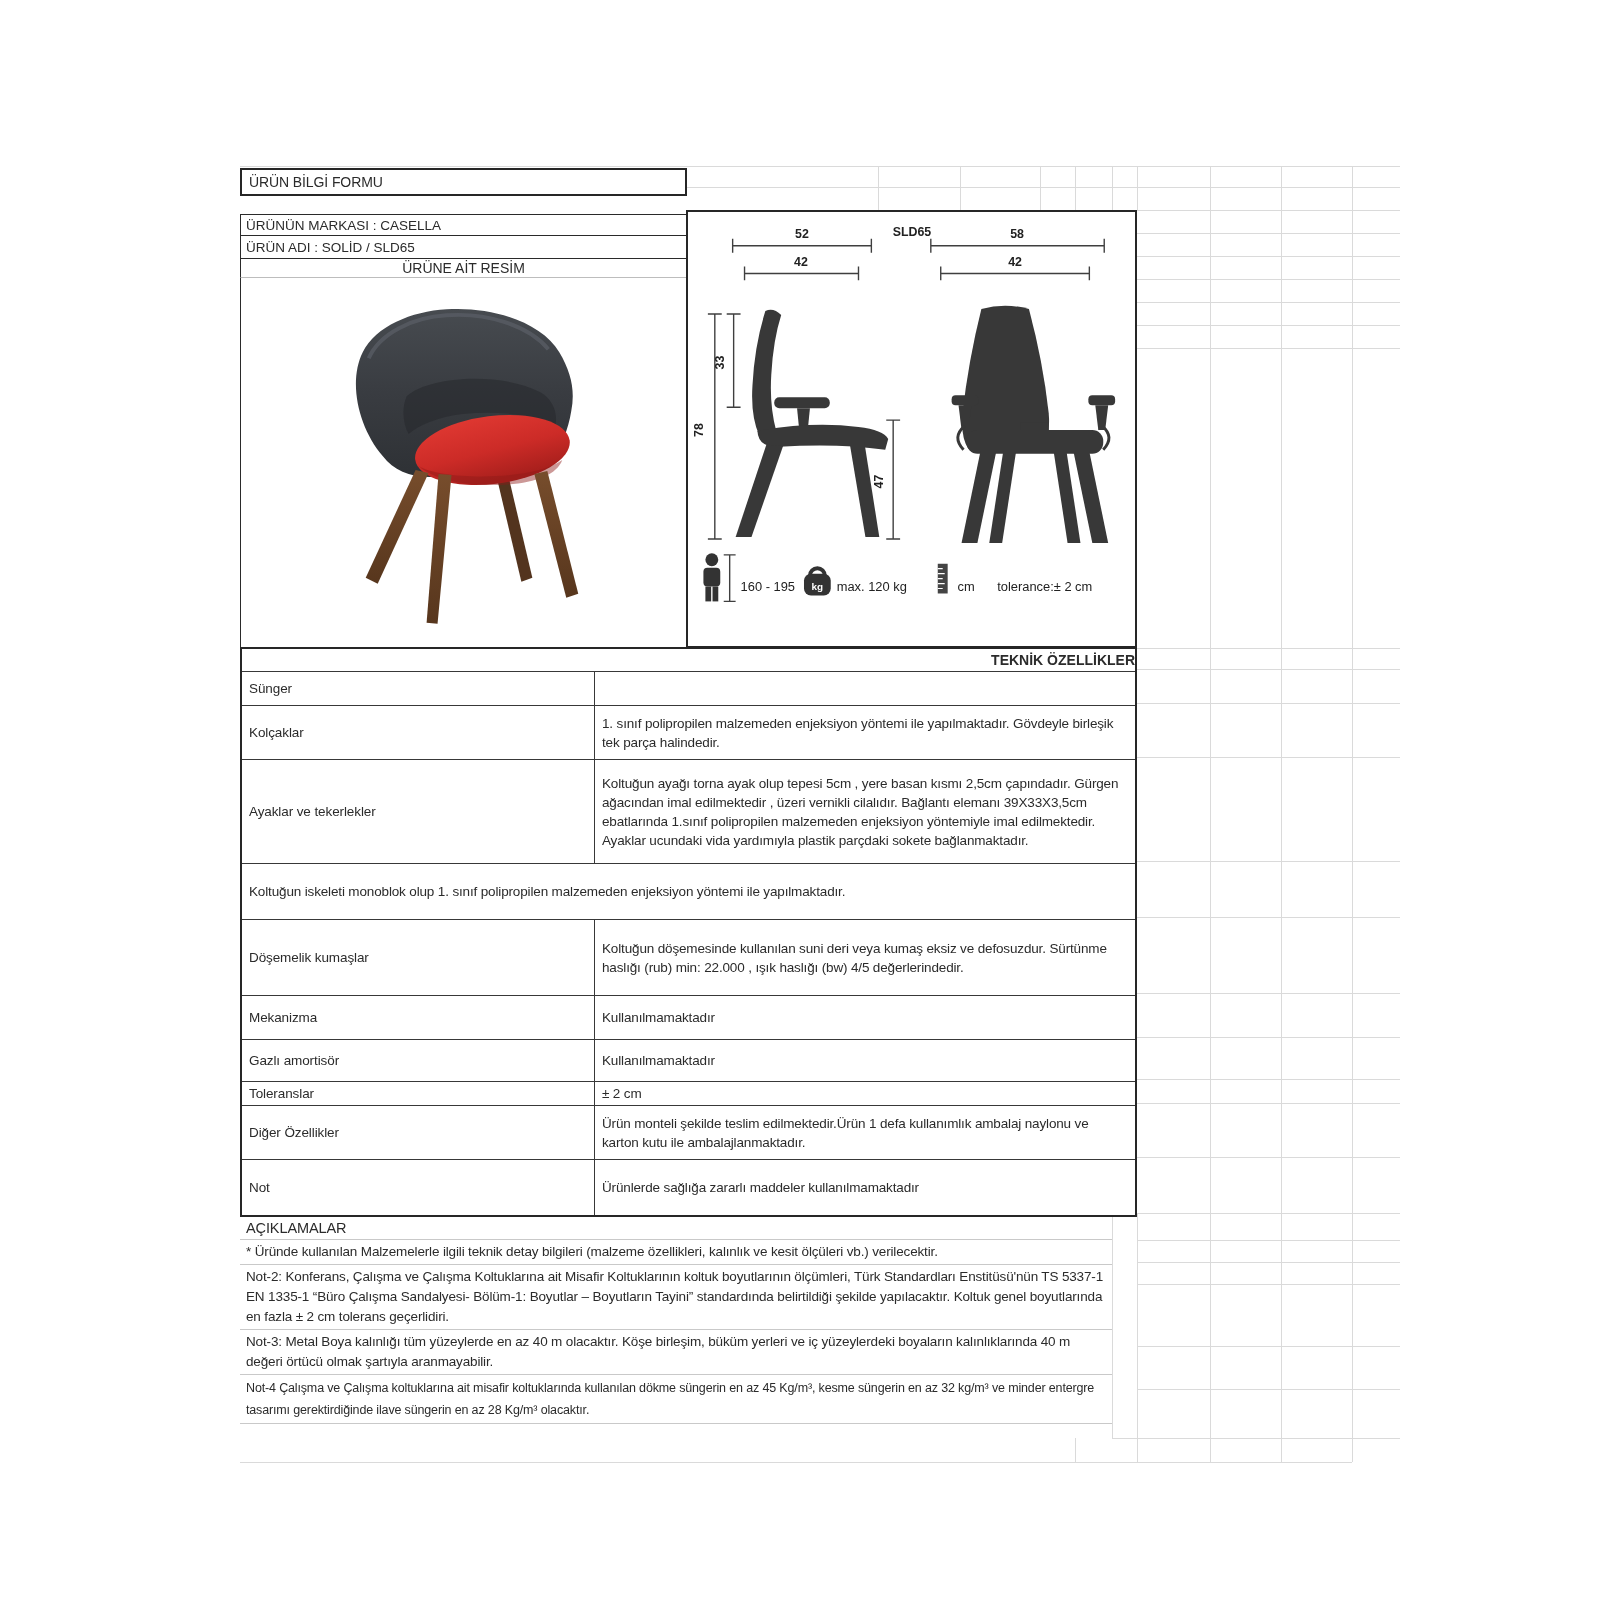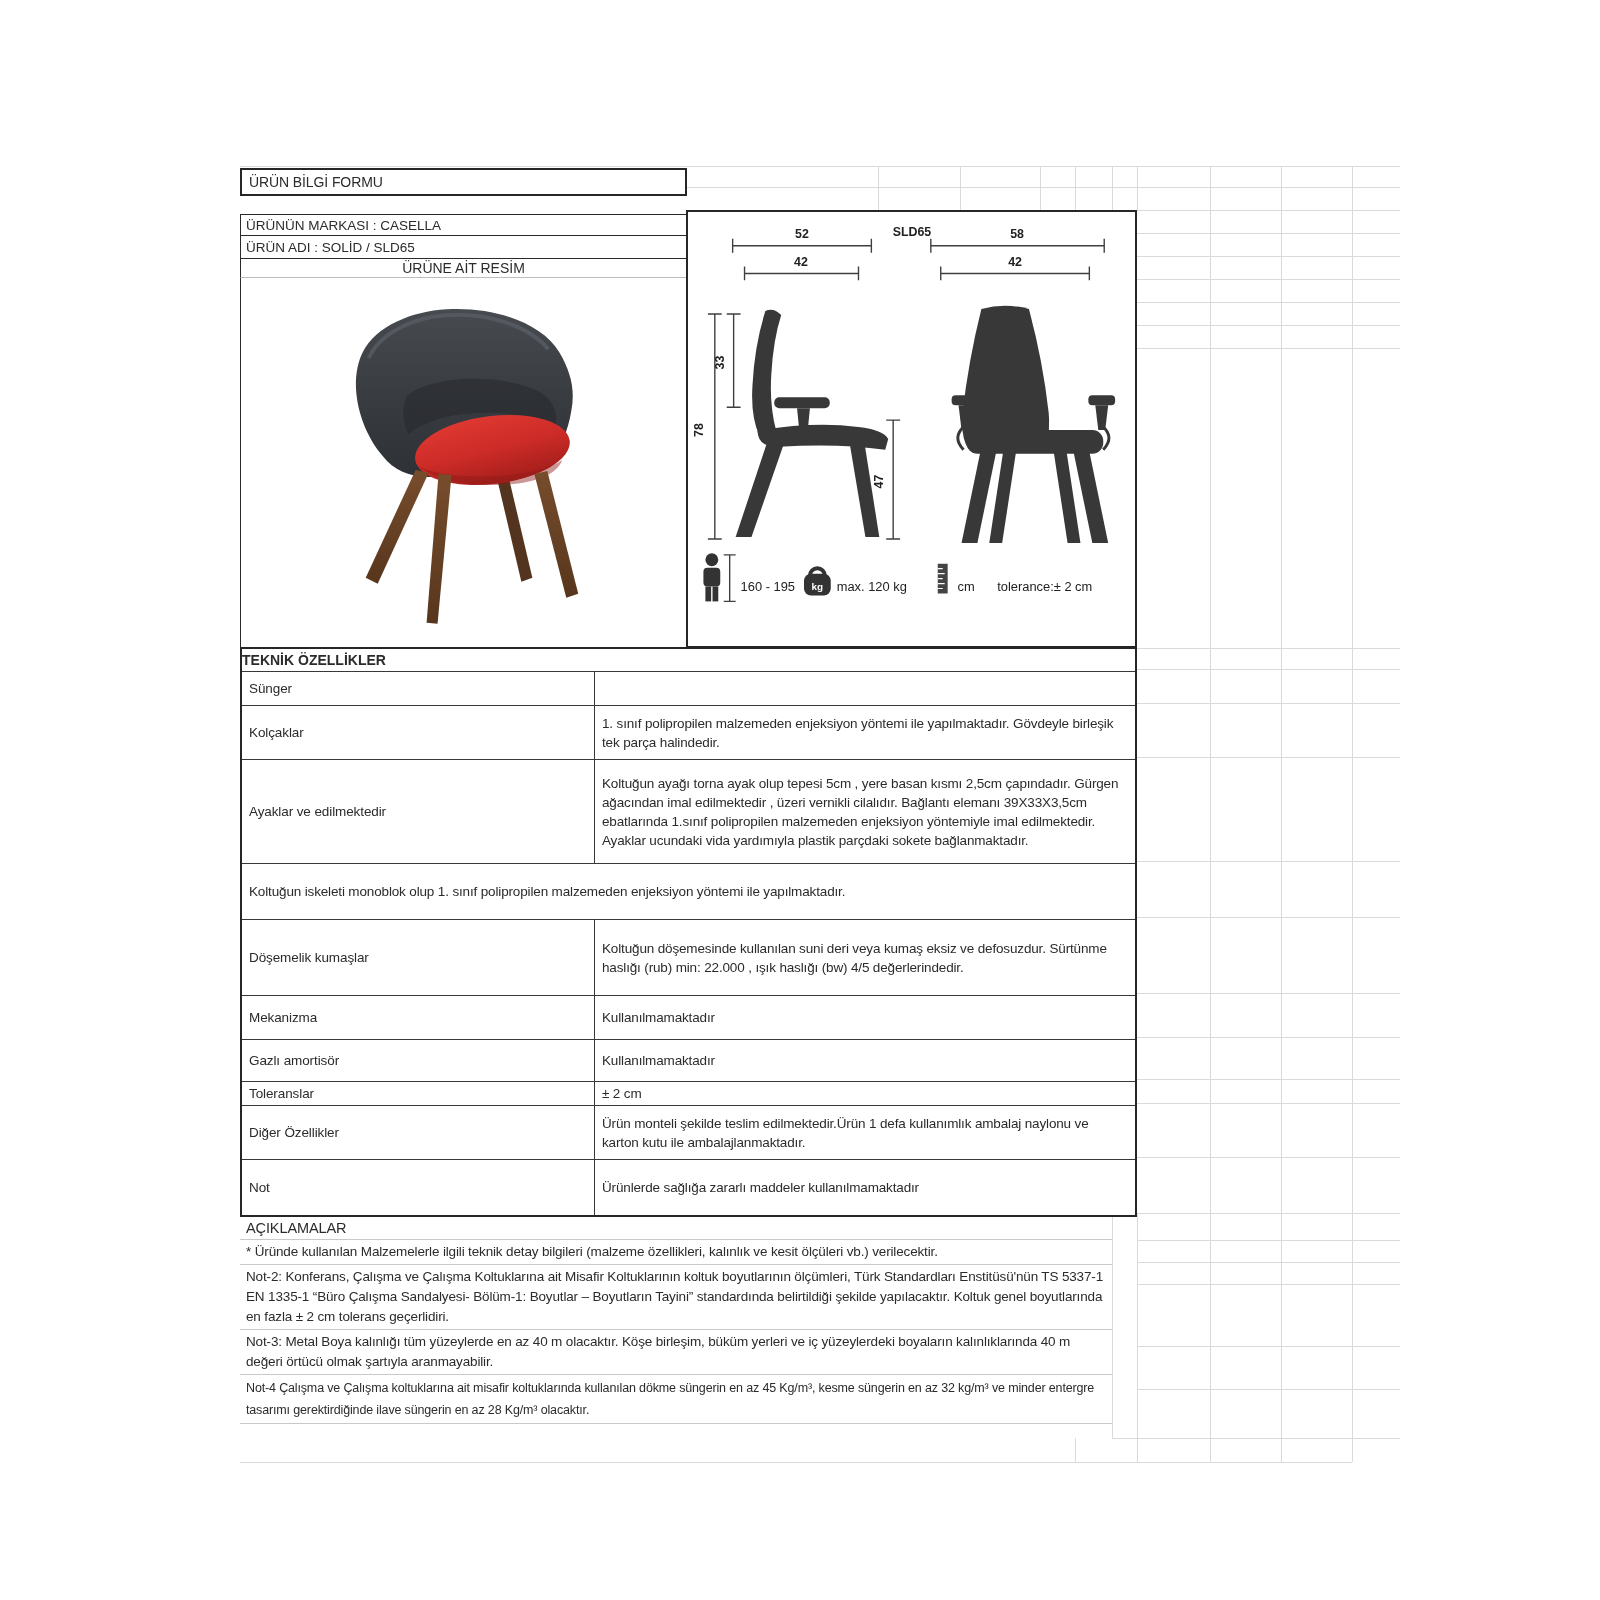--- a/index.html
+++ b/index.html
@@ -19,21 +19,21 @@
   #imagelabel-row{left:240px;top:259px;width:447px;height:19px;border-left:1.5px solid #2a2a2a;
     border-bottom:1px solid #bdbdbd;border-right:1px dotted #9a9a9a;
     display:flex;align-items:center;justify-content:center;font-size:14px;}
   #photo-cell{left:240px;top:278px;width:447px;height:369px;border-left:1.5px solid #2a2a2a;}
   #diagram-box{left:686px;top:210px;width:451px;height:438px;border:2px solid #262626;}
   #photo-cell svg,#diagram-box svg{position:absolute;left:0;top:0;width:100%;height:100%;}
   
   #spec{position:absolute;left:240px;top:647px;width:897px;border:2px solid #262626;box-sizing:border-box;background:#fff;}
   .srow{display:flex;border-top:1px solid #383838;box-sizing:border-box;}
   .srow:first-child{border-top:none;}
-  .sheader{display:flex;align-items:center;justify-content:flex-start;font-weight:bold;font-size:14px;box-sizing:border-box;}
+  .sheader{display:flex;align-items:center;justify-content:flex-end;font-weight:bold;font-size:14px;box-sizing:border-box;}
   .slabel{width:353px;border-right:1px solid #383838;box-sizing:border-box;display:flex;align-items:center;
     padding-left:7px;font-size:13.5px;letter-spacing:-0.1px;}
   .svalue{flex:1;display:flex;align-items:center;box-sizing:border-box;
     padding:2px 8px 2px 7px;font-size:13.5px;line-height:19px;letter-spacing:-0.15px;}
   
   #notes{position:absolute;left:240px;top:1216px;width:872px;}
   .note-header{font-weight:normal;font-size:14.5px;padding:4px 6px 3px 6px;border-bottom:1px solid #c9c9c9;letter-spacing:-0.1px;}
   .note{border-bottom:1px solid #c9c9c9;padding:2px 6px;font-size:13.5px;line-height:20px;letter-spacing:-0.15px;}
   .note.small{font-size:12.5px;line-height:22px;}
   
@@ -210,21 +210,21 @@
     <span>TEKNİK ÖZELLİKLER</span>
   </div>
   <div class="srow" style="height:34px">
     <div class="slabel">Sünger</div>
   </div>
   <div class="srow" style="height:54px">
     <div class="slabel">Kolçaklar</div>
     <div class="svalue"> 1. sınıf polipropilen malzemeden enjeksiyon yöntemi ile yapılmaktadır. Gövdeyle birleşik tek parça halindedir.</div>
   </div>
   <div class="srow" style="height:104px">
-    <div class="slabel">Ayaklar ve edilmektedir</div>
+    <div class="slabel">Ayaklar ve tekerlekler</div>
     <div class="svalue">Koltuğun ayağı torna ayak olup tepesi 5cm , yere basan kısmı 2,5cm çapındadır. Gürgen ağacından imal edilmektedir , üzeri vernikli cilalıdır. Bağlantı elemanı 39X33X3,5cm ebatlarında 1.sınıf polipropilen malzemeden enjeksiyon yöntemiyle imal edilmektedir. Ayaklar ucundaki vida yardımıyla plastik parçdaki sokete bağlanmaktadır.</div>
   </div>
   <div class="srow" style="height:56px">
     <div class="svalue">Koltuğun iskeleti monoblok olup 1. sınıf polipropilen malzemeden enjeksiyon yöntemi ile yapılmaktadır.</div>
   </div>
   <div class="srow" style="height:76px">
     <div class="slabel">Döşemelik kumaşlar</div>
     <div class="svalue">Koltuğun döşemesinde kullanılan suni deri veya kumaş eksiz ve defosuzdur. Sürtünme haslığı (rub) min: 22.000 , ışık haslığı (bw) 4/5 değerlerindedir.</div>
   </div>
   <div class="srow" style="height:44px">

